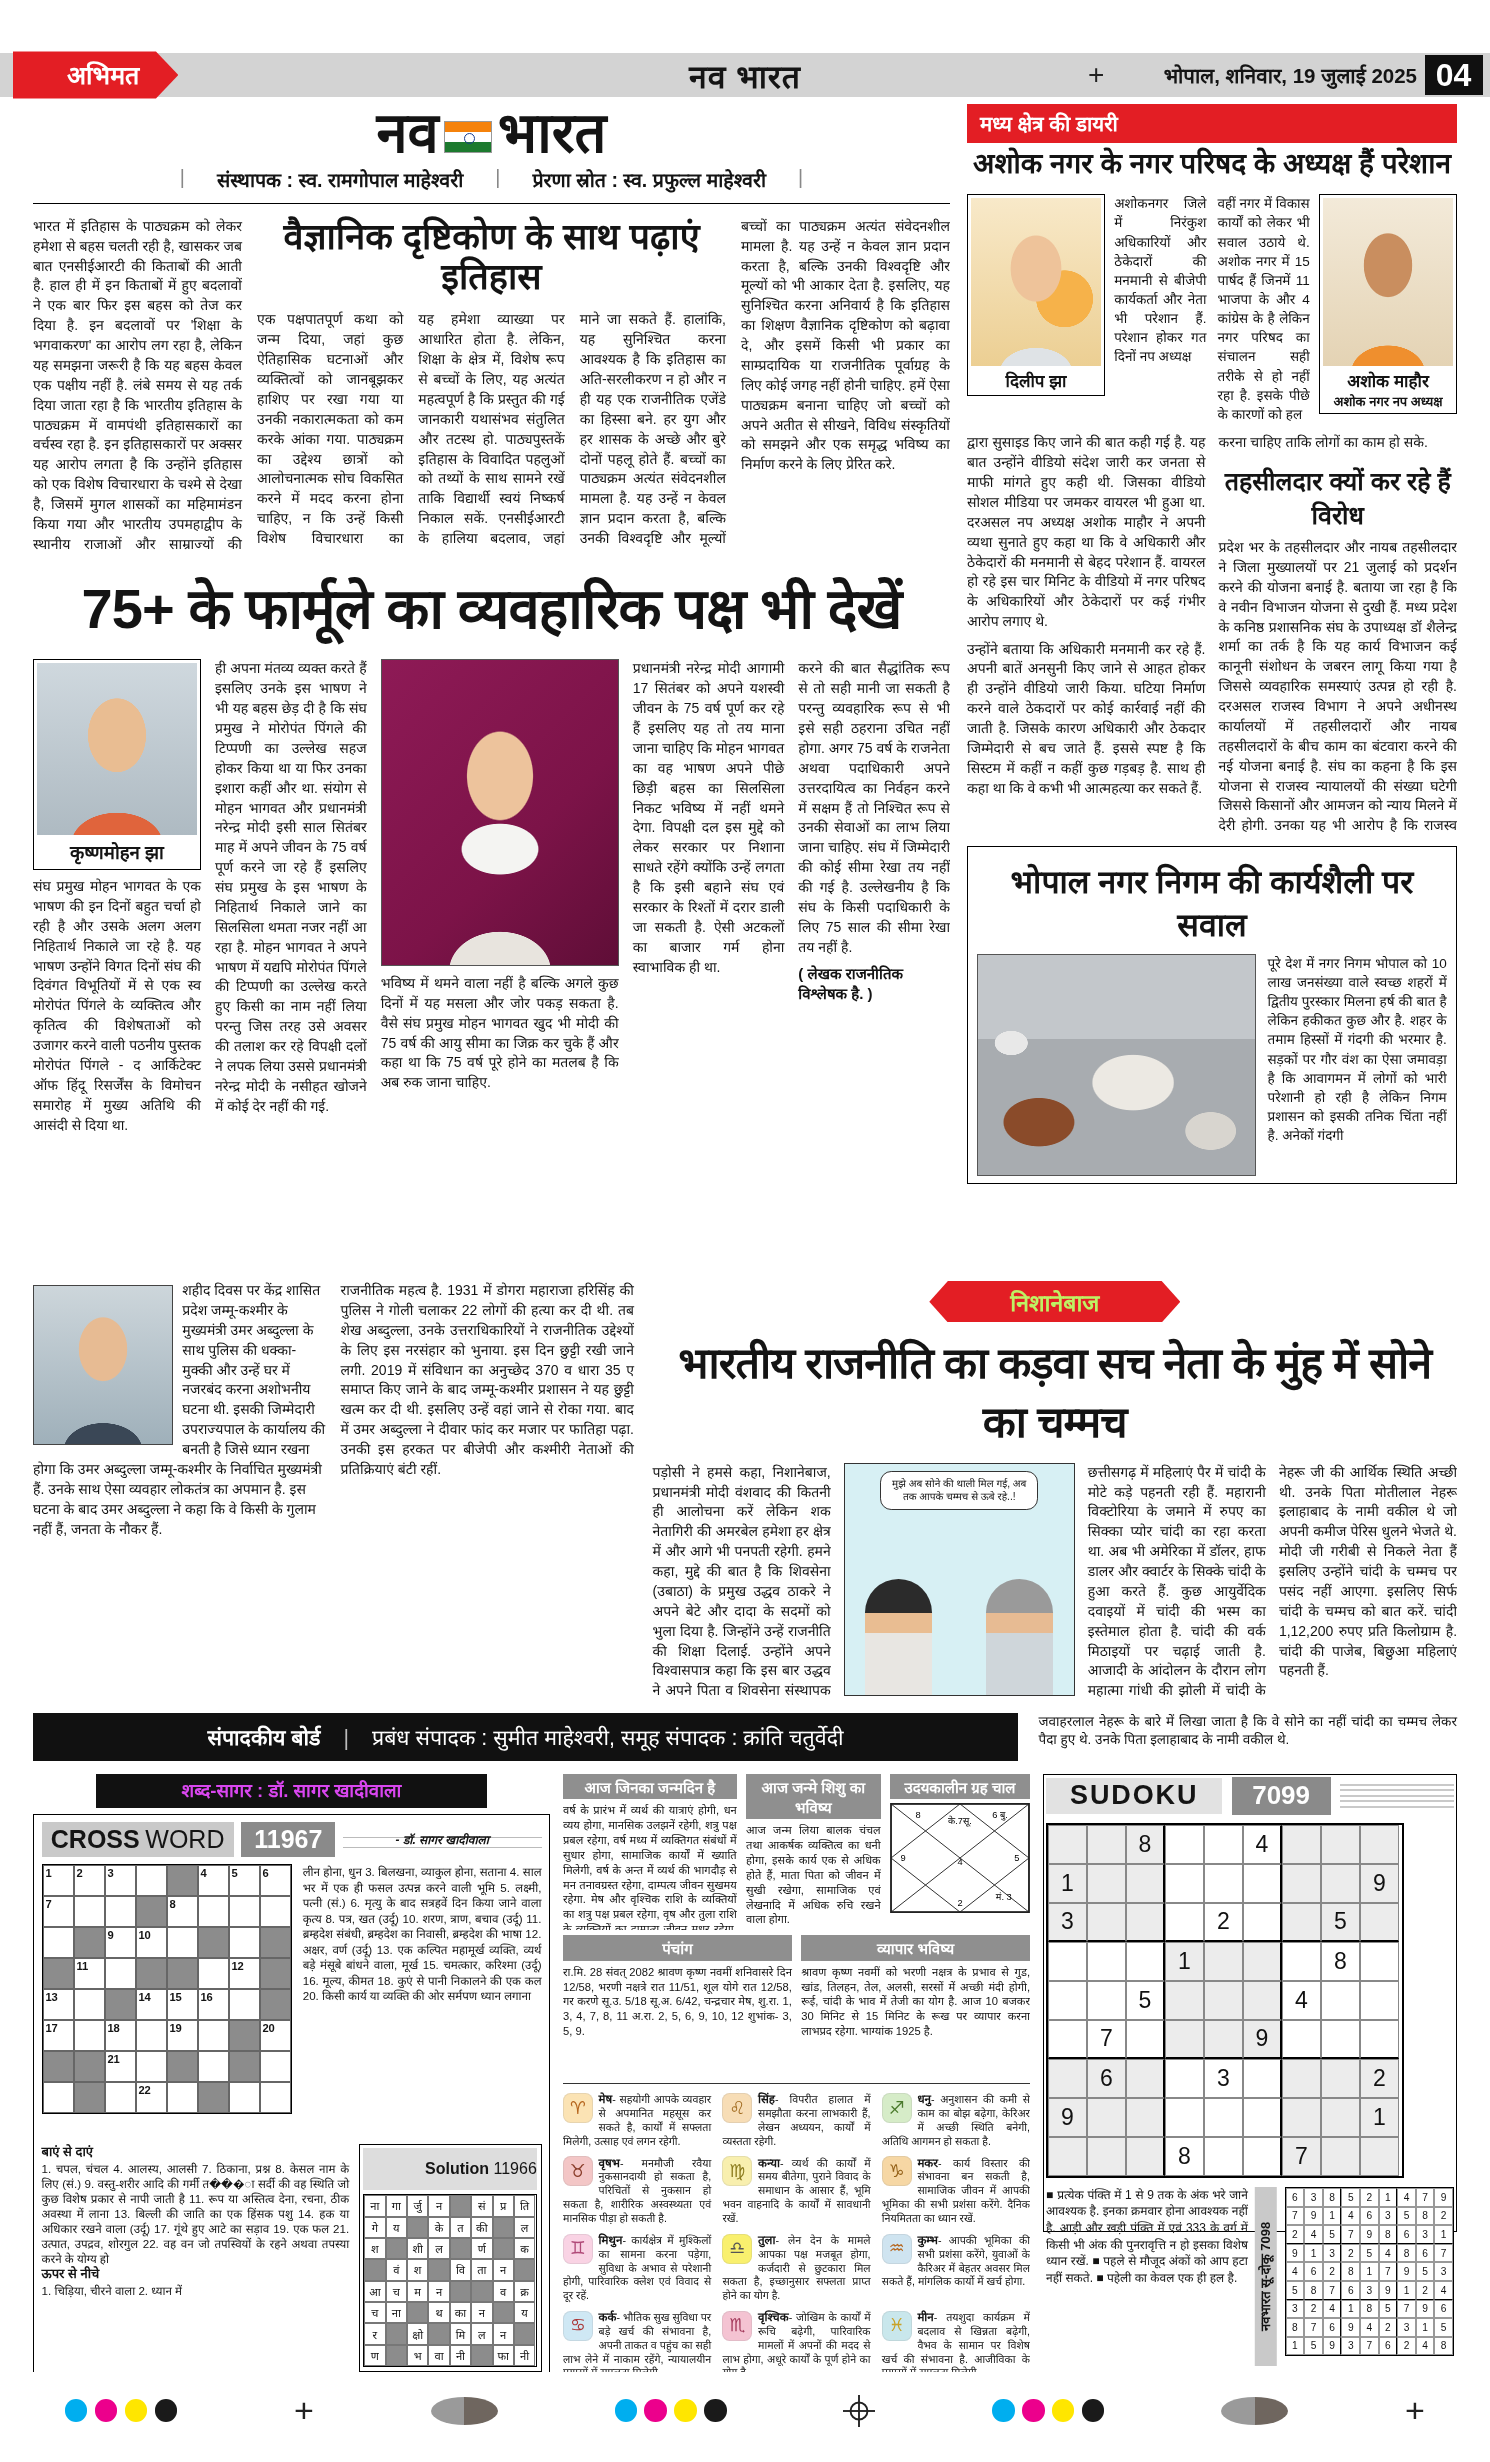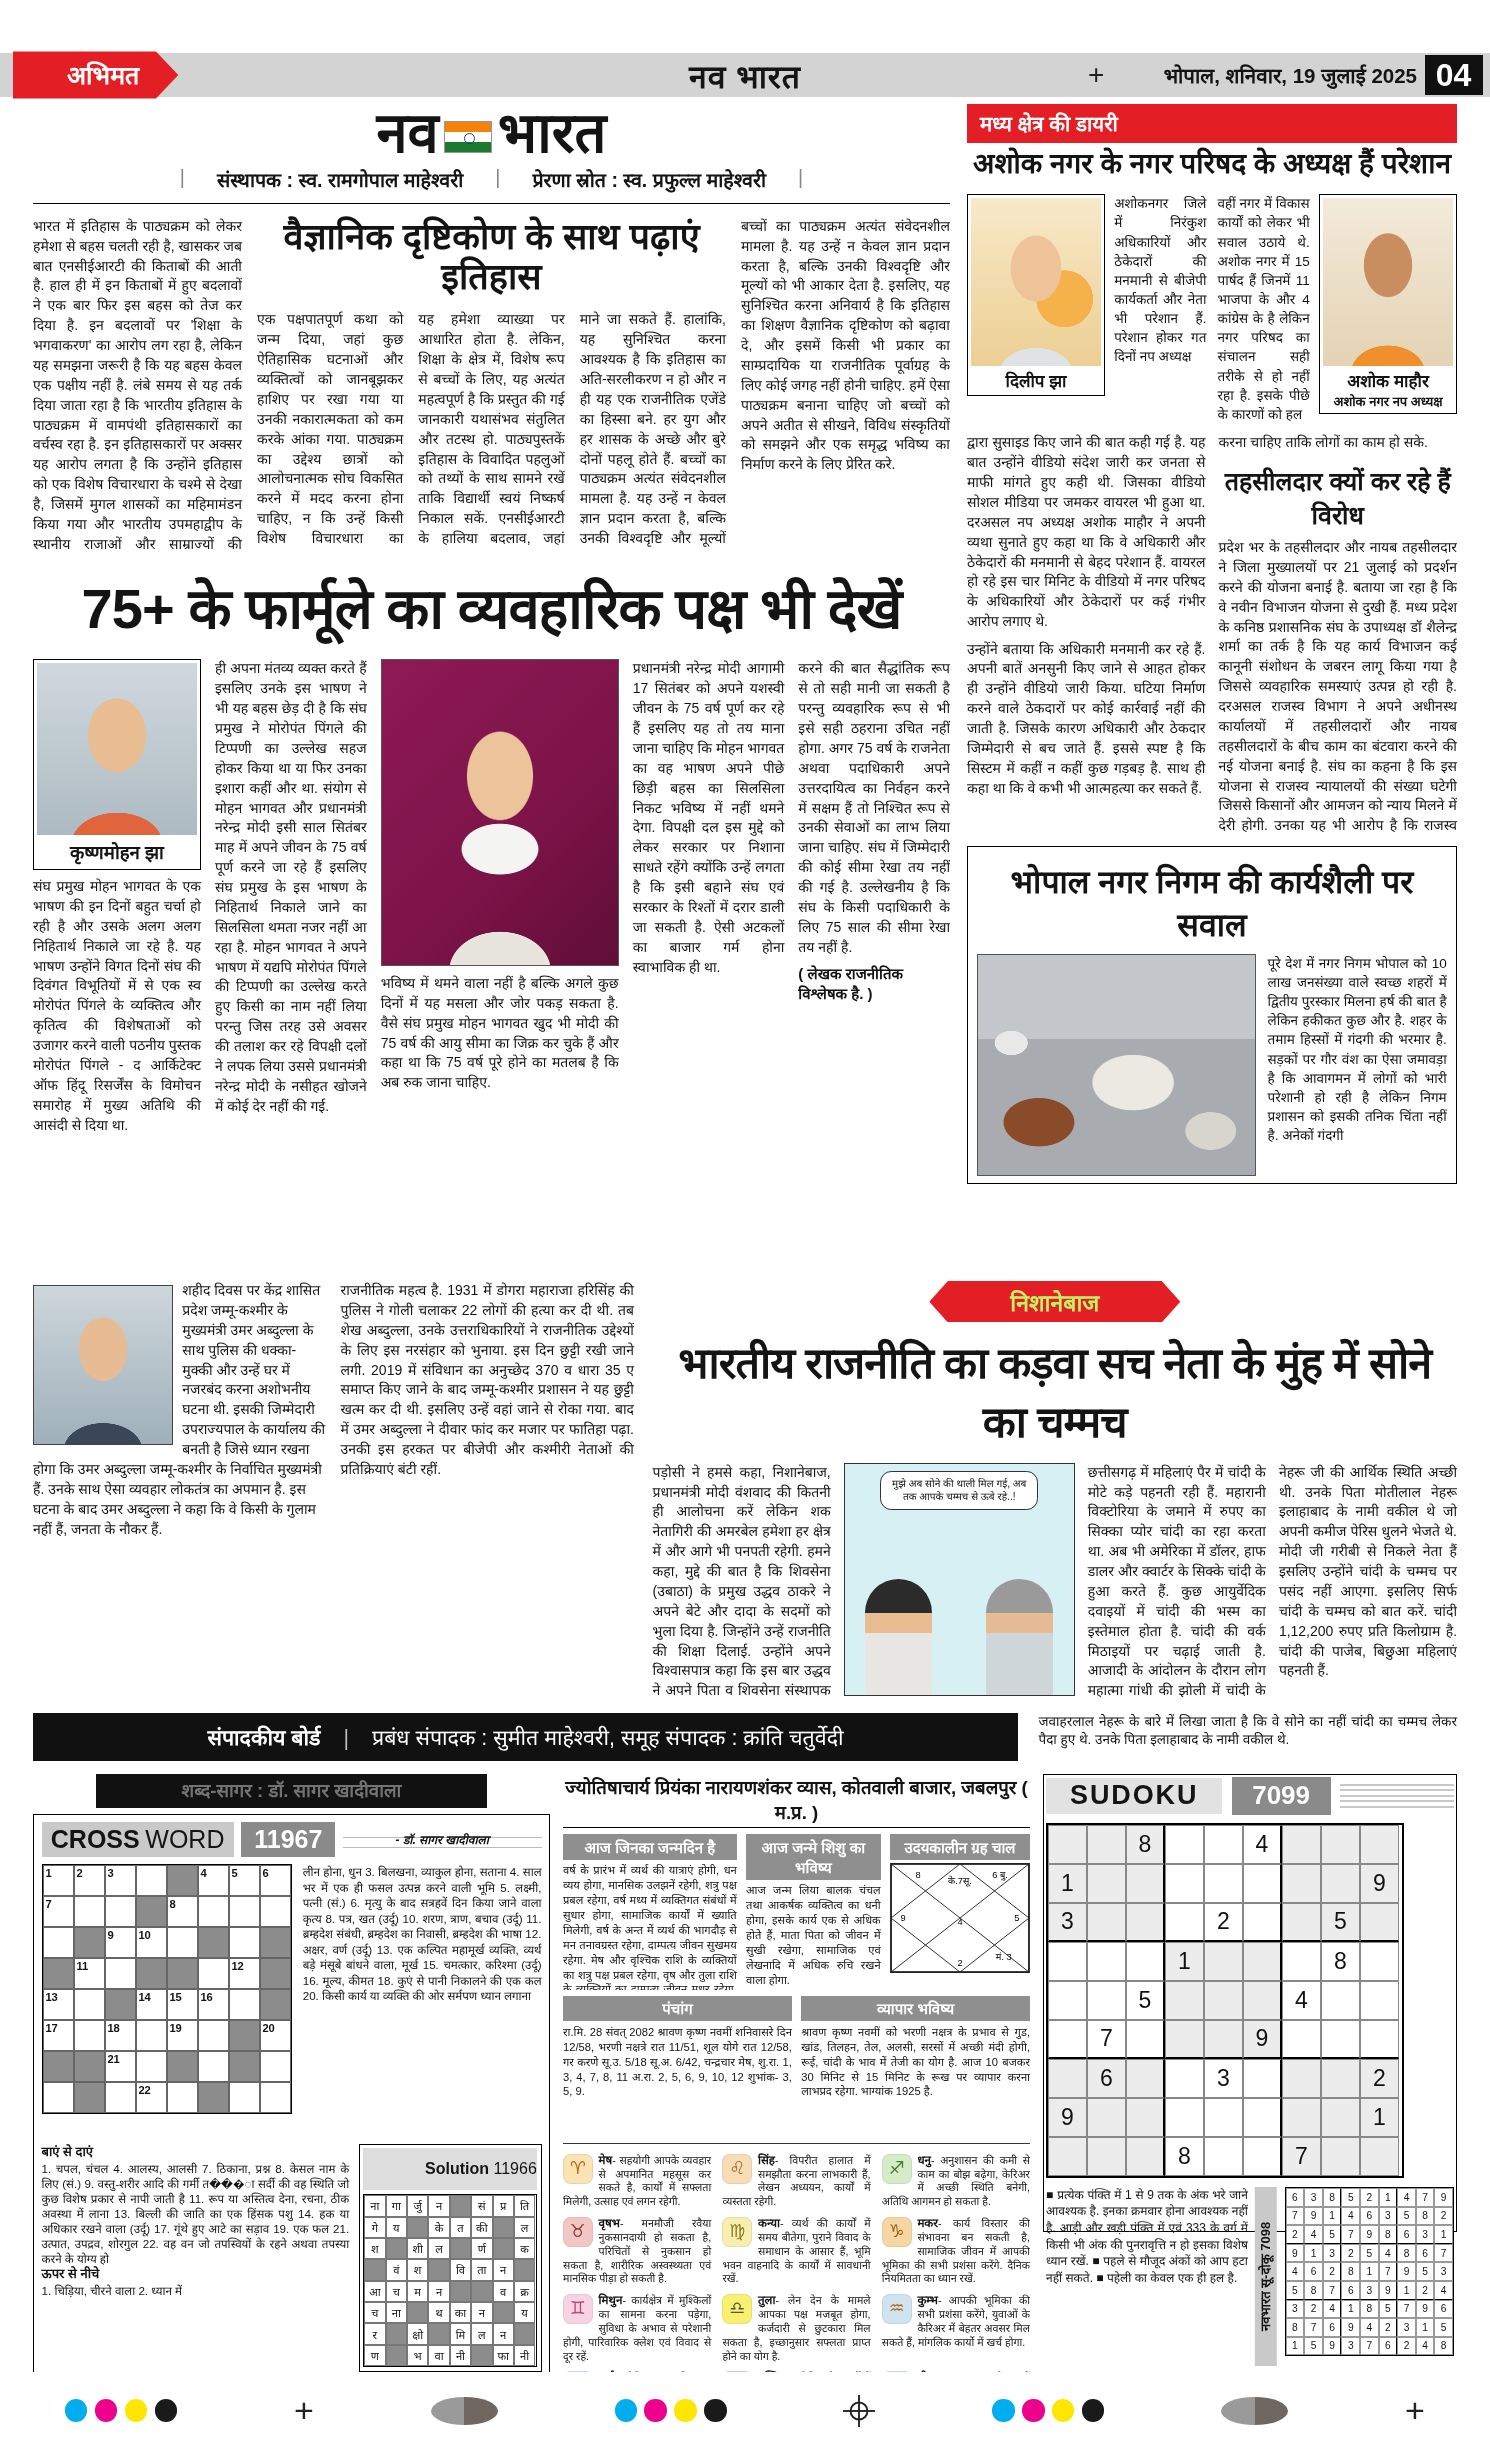--- a/index.html
+++ b/index.html
@@ -120,21 +120,21 @@
       linear-gradient(#c3c7cb 38%, #a8acb0 38%); }
   .nigam-row .coltext { font-size:13.5px; }
 
   
   .bottom-band { display:flex; gap:13px; margin-top:13px; height:598px; overflow:hidden; }
   .cw { width:517px; overflow:hidden; }
   .astro { flex:1; overflow:hidden; }
   .sud { width:414px; overflow:hidden; }
 
   
-  .cw-banner { background:#111; color:#737373; text-align:center; font-weight:bold; font-size:18.6px; padding:3.7px 0 5.6px; width:391px; margin:0 auto 5.6px; }
+  .cw-banner { background:#111; color:#d946ef; text-align:center; font-weight:bold; font-size:18.6px; padding:3.7px 0 5.6px; width:391px; margin:0 auto 5.6px; }
   .cw-box { border:1.9px solid #000; padding:7.5px; height:559px; overflow:hidden; }
   .cw-head { display:flex; align-items:center; gap:7.5px; margin-bottom:7.5px; }
   .cw-title { background:#c9c9c9; font-size:25px; padding:2.8px 9.3px; }
   .cw-title b { margin-right:5.6px; }
   .cw-num { background:#8a8a8a; color:#fff; font-weight:bold; font-size:25px; padding:2.8px 13px; }
   .cw-by { flex:1; font-style:italic; font-weight:bold; font-size:12px; text-align:center;
            background:repeating-linear-gradient(#fff 0 8.4px, #bbb 8.4px 9.3px); padding:1.9px 0; }
   .cw-row1 { display:flex; gap:11.2px; height:272px; overflow:hidden; }
   .cw-grid { display:grid; grid-template-columns:repeat(8,31px); grid-auto-rows:31px; border:1.9px solid #000; align-self:flex-start; }
   .cw-grid .gcell { border:0.9px solid #666; background:#fff; font-size:11.2px; font-weight:bold; padding:0.9px 0 0 1.9px; }
@@ -500,21 +500,20 @@
                   <div class="gcell blk"></div>
                   <div class="gcell">फा</div>
                   <div class="gcell">नी</div>
                 </div>
             </div>
           </div>
         </div>
       </div>
 
       <div class="astro">
-        <div class="astro-title">ज्योतिषाचार्य प्रियंका नारायणशंकर व्यास, कोतवाली बाजार, जबलपुर ( म.प्र. )</div>
         <div class="astro-row1">
           <div class="bday">
             <div class="gray-head">आज जिनका जन्मदिन है</div>
             <div class="small-just">वर्ष के प्रारंभ में व्यर्थ की यात्राएं होगी, धन व्यय होगा, मानसिक उलझनें रहेगी, शत्रु पक्ष प्रबल रहेगा, वर्ष मध्य में व्यक्तिगत संबंधों में सुधार होगा, सामाजिक कार्यों में ख्याति मिलेगी, वर्ष के अन्त में व्यर्थ की भागदौड़ से मन तनावग्रस्त रहेगा, दाम्पत्य जीवन सुखमय रहेगा. मेष और वृश्चिक राशि के व्यक्तियों का शत्रु पक्ष प्रबल रहेगा, वृष और तुला राशि के व्यक्तियों का दाम्पत्य जीवन मधुर रहेगा, मकर और कुंभ राशि के व्यक्तियों का स्वाभाव मिलनसार और सामंजस्यपूर्ण रहेगा, धनु और मीन राशि के व्यक्तियों को दाम्पत्य जीवन साधारण और आनन्दमय रहेगा.</div>
           </div>
           <div class="baby">
             <div class="gray-head">आज जन्मे शिशु का भविष्य</div>
             <div class="small-just">आज जन्म लिया बालक चंचल तथा आकर्षक व्यक्तित्व का धनी होगा, इसके कार्य एक से अधिक होते हैं, माता पिता को जीवन में सुखी रखेगा, सामाजिक एवं लेखनादि में अधिक रुचि रखने वाला होगा.</div>
           </div>
           <div class="planets">

